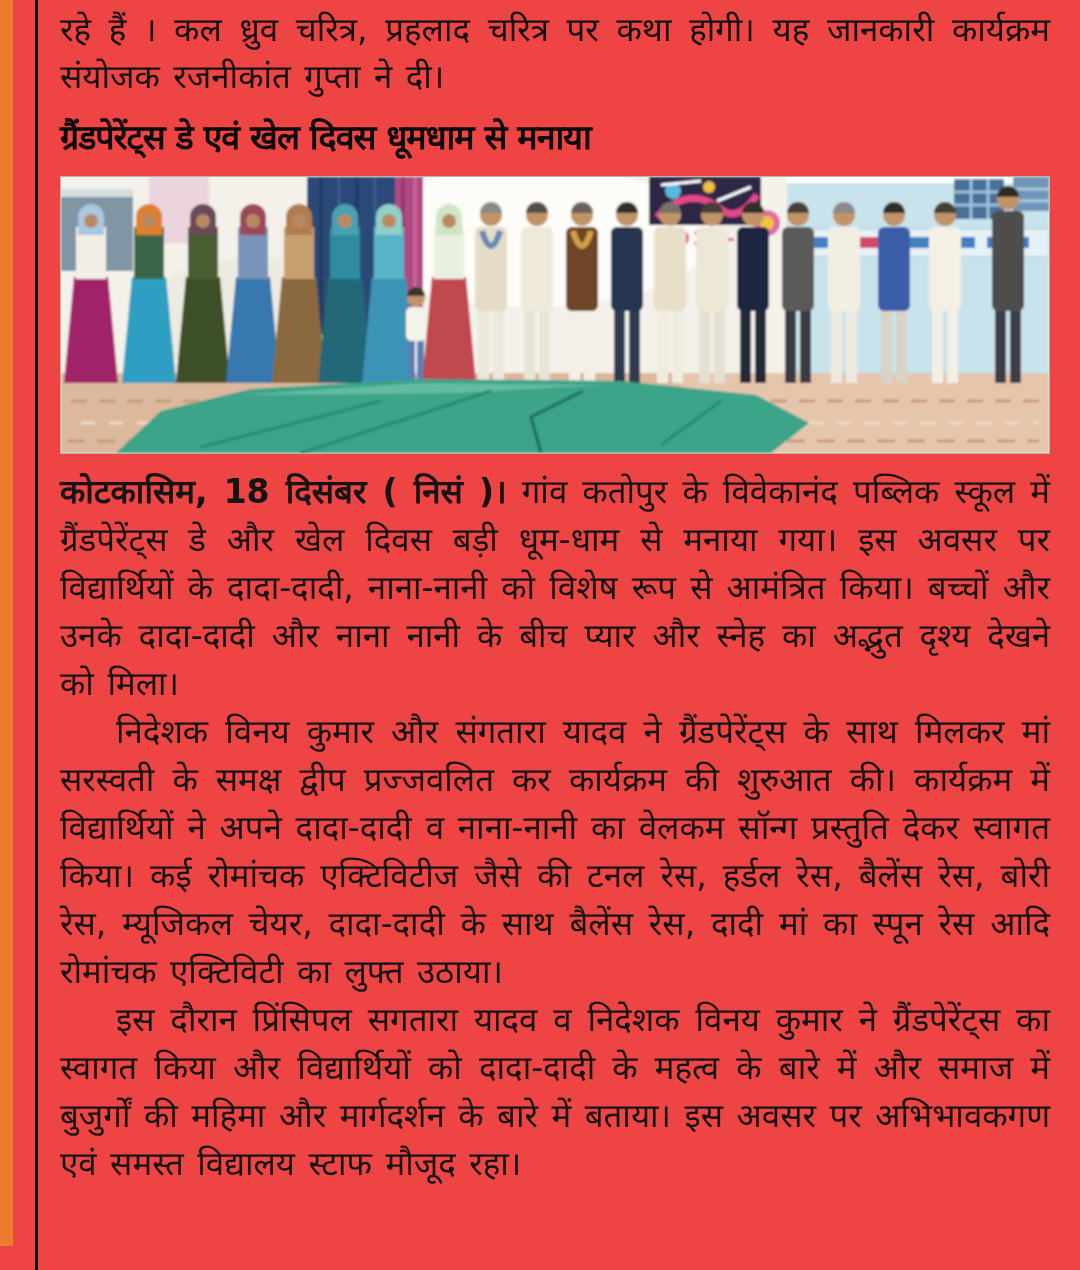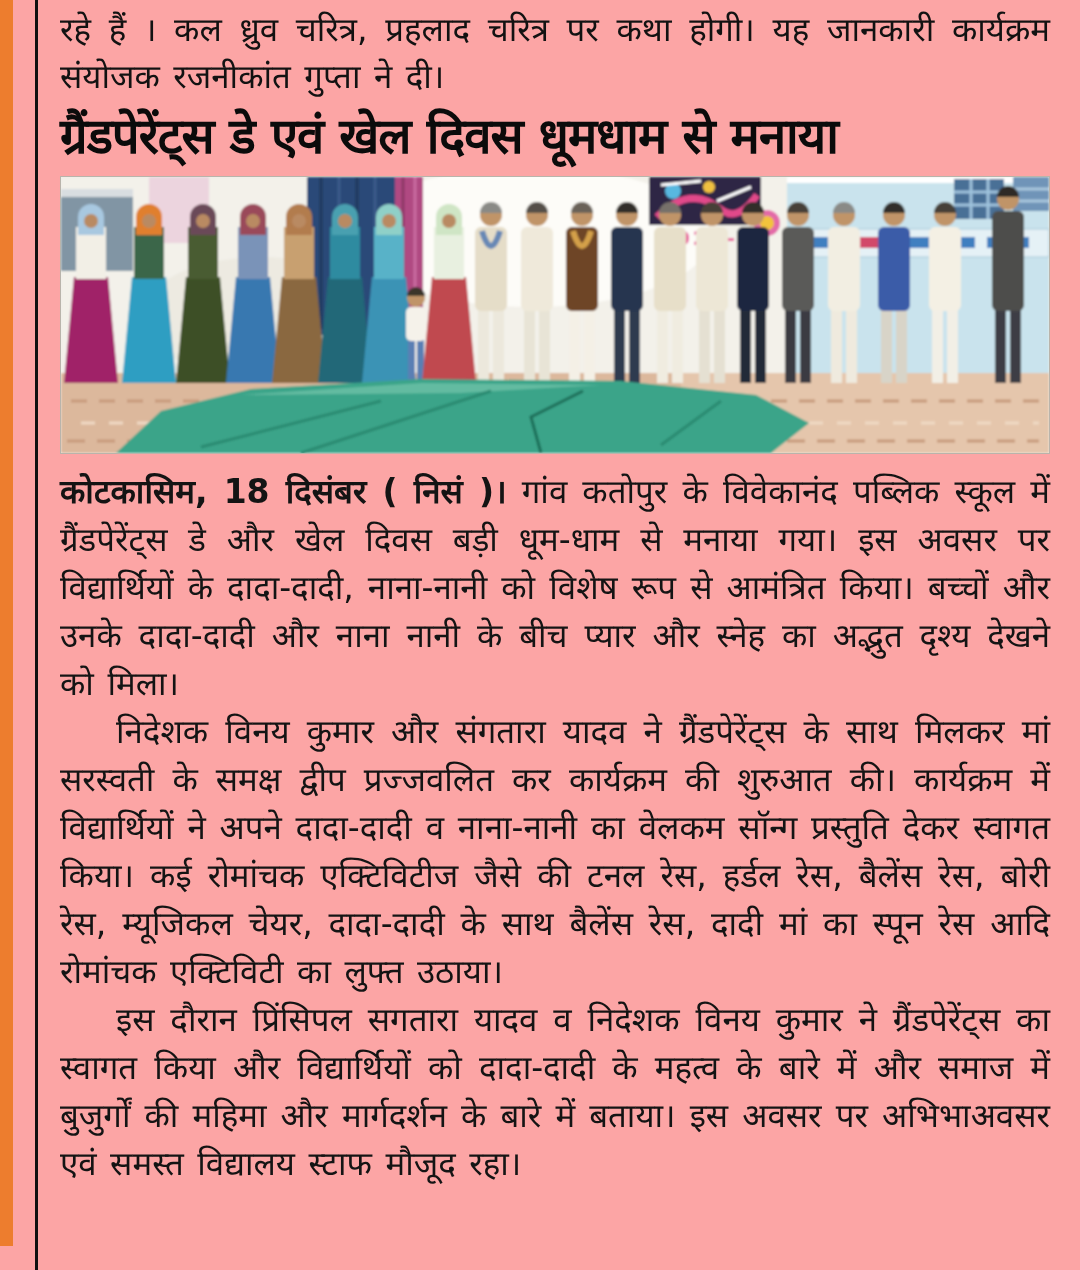--- a/index.html
+++ b/index.html
@@ -1,23 +1,23 @@
 <!DOCTYPE html>
 <html lang="hi"><head>
 <meta charset="utf-8">
 <style>
   html,body{margin:0;padding:0;}
   body{background:#ffffff;font-family:"DejaVu Sans",sans-serif;}
-  .page{position:relative;width:1080px;height:1270px;background:#fca5a5;overflow:hidden;}
+  .page{position:relative;width:1080px;height:1270px;background:#ef4444;overflow:hidden;}
   .edge-strip{position:absolute;left:0;top:0;width:13px;height:1246px;}
   .col-rule{position:absolute;left:35px;top:0;width:3px;height:1270px;background:#101010;}
   .content{position:absolute;left:60px;top:0;width:990px;}
   .top-text{margin:6px 0 0 0;font-size:33px;line-height:47px;color:#121212;
     text-align:justify;word-spacing:3px;}
-  .headline{margin:6px 0 4px 0;font-size:49px;line-height:62px;font-weight:800;
+  .headline{margin:6px 0 4px 0;font-size:34px;line-height:62px;font-weight:800;
     color:#0b0b0b;letter-spacing:-1px;white-space:nowrap;}
   .headline.bottom{margin:10px 0 0 0;font-size:47px;}
   figure.photo{margin:8px 0 14px 0;width:990px;height:278px;border:1px solid #b9b4ab;
     box-sizing:border-box;overflow:hidden;background:#efede6;}
   figure.photo svg{display:block;}
   .article-body{color:#141414;font-size:33px;line-height:48px;text-align:justify;word-spacing:3px;margin-top:12px;}
   .article-body p{margin:0;}
   .article-body p.indent{text-indent:56px;}
   .dateline{font-weight:bold;}
 </style>
@@ -259,18 +259,18 @@
             <path d="M140,270 L320,224 M240,276 L430,214 M600,268 L660,224" stroke="#2C8A71" stroke-width="3" fill="none"></path>
             <path d="M480,276 L470,240 L522,214" stroke="#1E6E58" stroke-width="3" fill="none"></path>
           </g>
         </g>
       </svg>
     </figure>
 
     <div class="article-body">
       <p><span class="dateline">कोटकासिम, 18 दिसंबर ( निसं )।</span> <span>गांव कतोपुर के विवेकानंद पब्लिक स्कूल में ग्रैंडपेरेंट्स डे और खेल दिवस बड़ी धूम-धाम से मनाया गया। इस अवसर पर विद्यार्थियों के दादा-दादी, नाना-नानी को विशेष रूप से आमंत्रित किया। बच्चों और उनके दादा-दादी और नाना नानी के बीच प्यार और स्नेह का अद्भुत दृश्य देखने को मिला।</span></p>
       <p class="indent">निदेशक विनय कुमार और संगतारा यादव ने ग्रैंडपेरेंट्स के साथ मिलकर मां सरस्वती के समक्ष द्वीप प्रज्जवलित कर कार्यक्रम की शुरुआत की। कार्यक्रम में विद्यार्थियों ने अपने दादा-दादी व नाना-नानी का वेलकम सॉन्ग प्रस्तुति देकर स्वागत किया। कई रोमांचक एक्टिविटीज जैसे की टनल रेस, हर्डल रेस, बैलेंस रेस, बोरी रेस, म्यूजिकल चेयर, दादा-दादी के साथ बैलेंस रेस, दादी मां का स्पून रेस आदि रोमांचक एक्टिविटी का लुफ्त उठाया।</p>
-      <p class="indent">इस दौरान प्रिंसिपल सगतारा यादव व निदेशक विनय कुमार ने ग्रैंडपेरेंट्स का स्वागत किया और विद्यार्थियों को दादा-दादी के महत्व के बारे में और समाज में बुजुर्गों की महिमा और मार्गदर्शन के बारे में बताया। इस अवसर पर अभिभाअवसर एवं समस्त विद्यालय स्टाफ मौजूद रहा।</p>
+      <p class="indent">इस दौरान प्रिंसिपल सगतारा यादव व निदेशक विनय कुमार ने ग्रैंडपेरेंट्स का स्वागत किया और विद्यार्थियों को दादा-दादी के महत्व के बारे में और समाज में बुजुर्गों की महिमा और मार्गदर्शन के बारे में बताया। इस अवसर पर अभिभावकगण एवं समस्त विद्यालय स्टाफ मौजूद रहा।</p>
     </div>
 
 
   </div>
 </div>
 
 </body></html>

